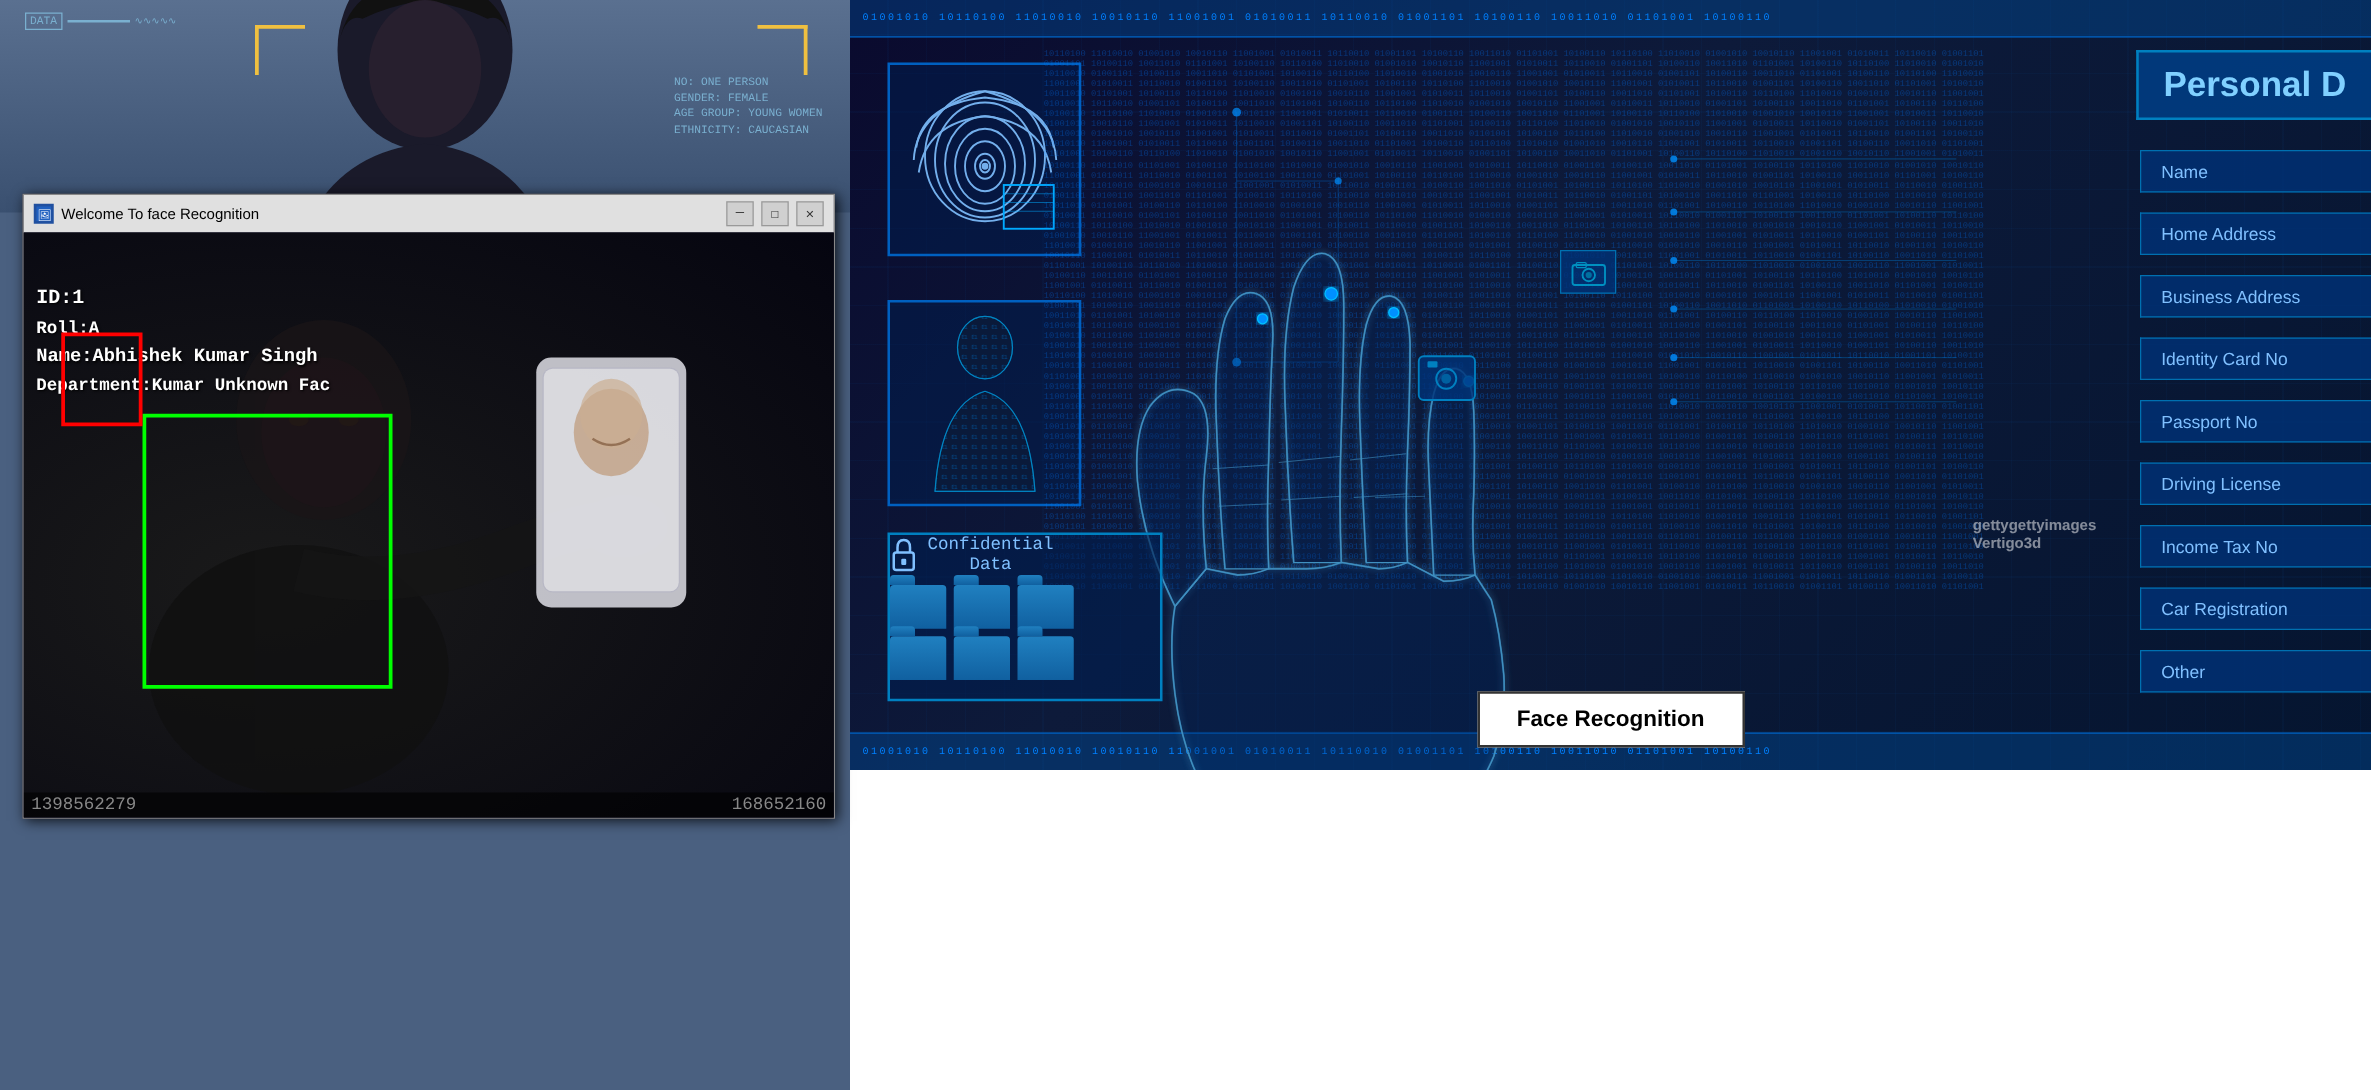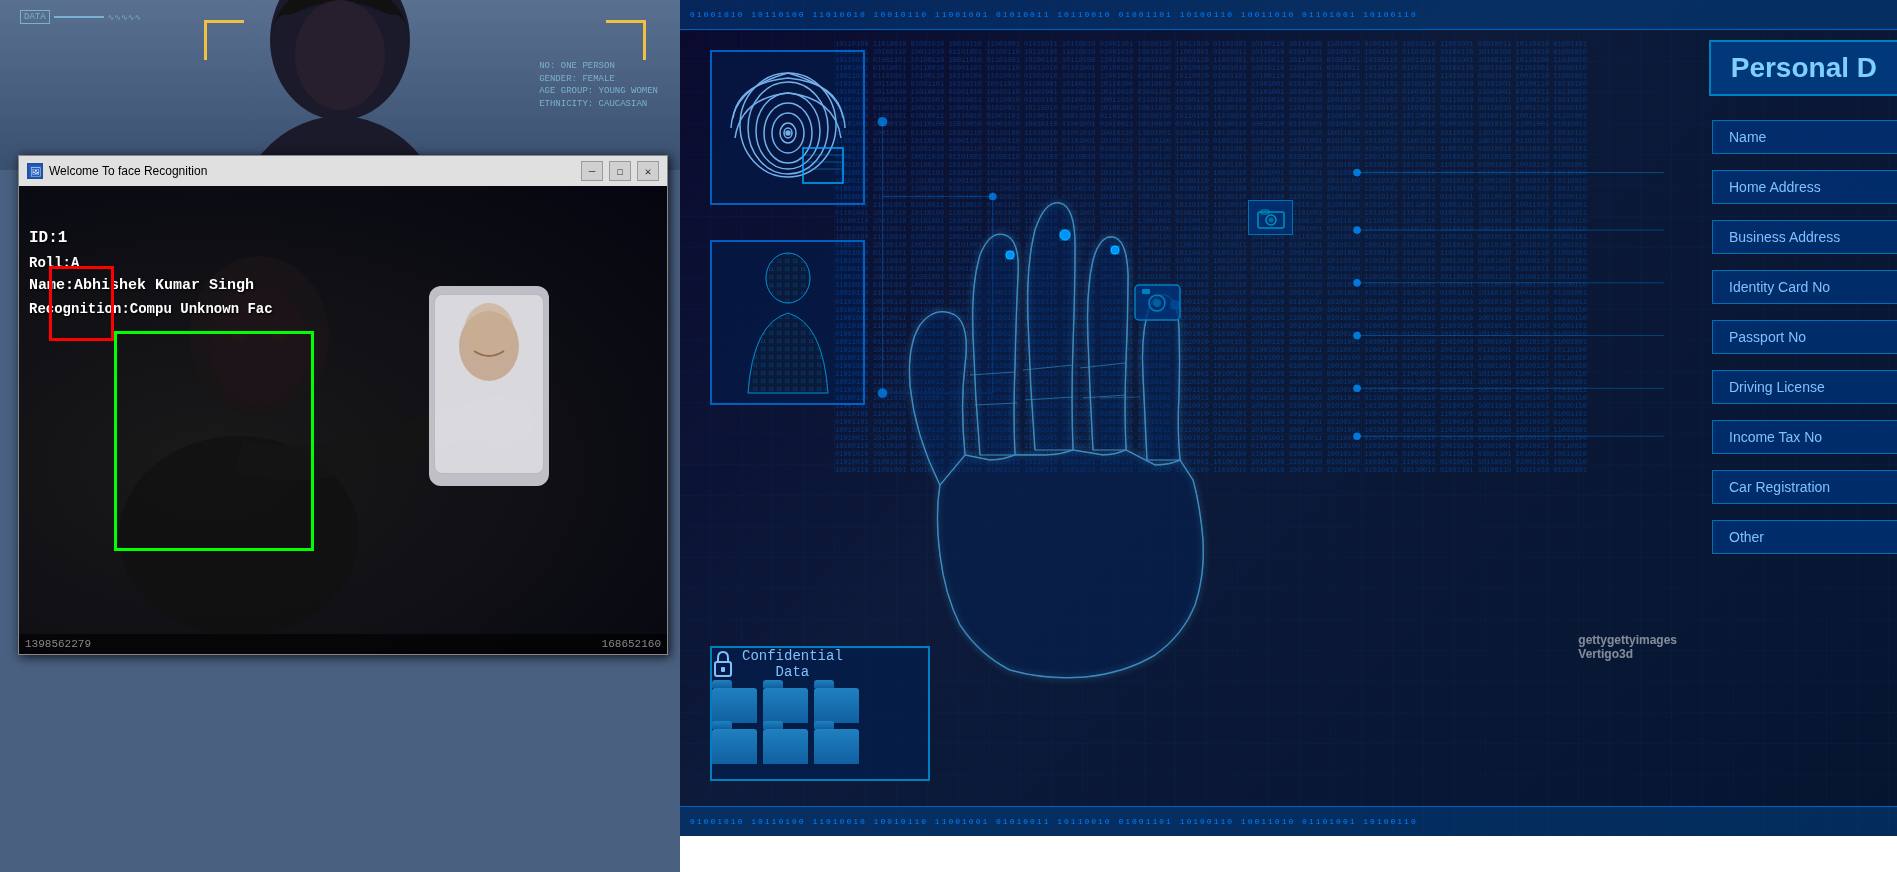--- a/index.html
+++ b/index.html
@@ -187,30 +187,30 @@
     .name-line { font-size: 15px; }
 
     .bottom-bar {
       position: absolute;
       bottom: 0;
       left: 0;
       right: 0;
       height: 20px;
       background: rgba(0,0,0,0.6);
       color: #888;
-      font-size: 11px;
+      font-size: 14px;
       display: flex;
       align-items: center;
       padding: 0 6px;
     }
 
     
     .right-panel {
       flex: 1;
-      height: 836px;
+      height: 616px;
       position: relative;
       background: linear-gradient(135deg, #0a0a2e 0%, #0d1a3a 40%, #051530 100%);
       overflow: hidden;
     }
 
     
     .circuit-bg {
       position: absolute;
       inset: 0;
       background: 
@@ -537,21 +537,21 @@
         <ellipse cx="450" cy="170" rx="30" ry="35" fill="#d4b090" opacity="0.8"></ellipse>
         <ellipse cx="450" cy="155" rx="25" ry="28" fill="#e0c0a0" opacity="0.7"></ellipse>
 
         <path d="M435 175 Q450 185 465 175" stroke="#8a6040" stroke-width="2" fill="none" opacity="0.7"></path>
       </svg>
 
       <div class="text-overlay">
         <div class="id-line">ID:1</div>
         <div>Roll:A</div>
         <div class="name-line">Name:Abhishek Kumar Singh</div>
-        <div>Recognition:Compu  Unknown Fac</div>
+        <div>Department:Kumar  Unknown Fac</div>
       </div>
 
       <div class="face-box-green"></div>
 
       <div class="face-box-red"></div>
 
       <div class="bottom-bar">
         <span>1398562279</span>
         <span style="flex:1"></span>
         <span>168652160</span>
@@ -797,14 +797,15 @@
     <div class="info-label">Home Address</div>
     <div class="info-label">Business Address</div>
     <div class="info-label">Identity Card No</div>
     <div class="info-label">Passport No</div>
     <div class="info-label">Driving License</div>
     <div class="info-label">Income Tax No</div>
     <div class="info-label">Car Registration</div>
     <div class="info-label">Other</div>
   </div>
 
+  <div class="face-recognition-label">Face Recognition</div>
 
 </div>
 
 </body></html>

